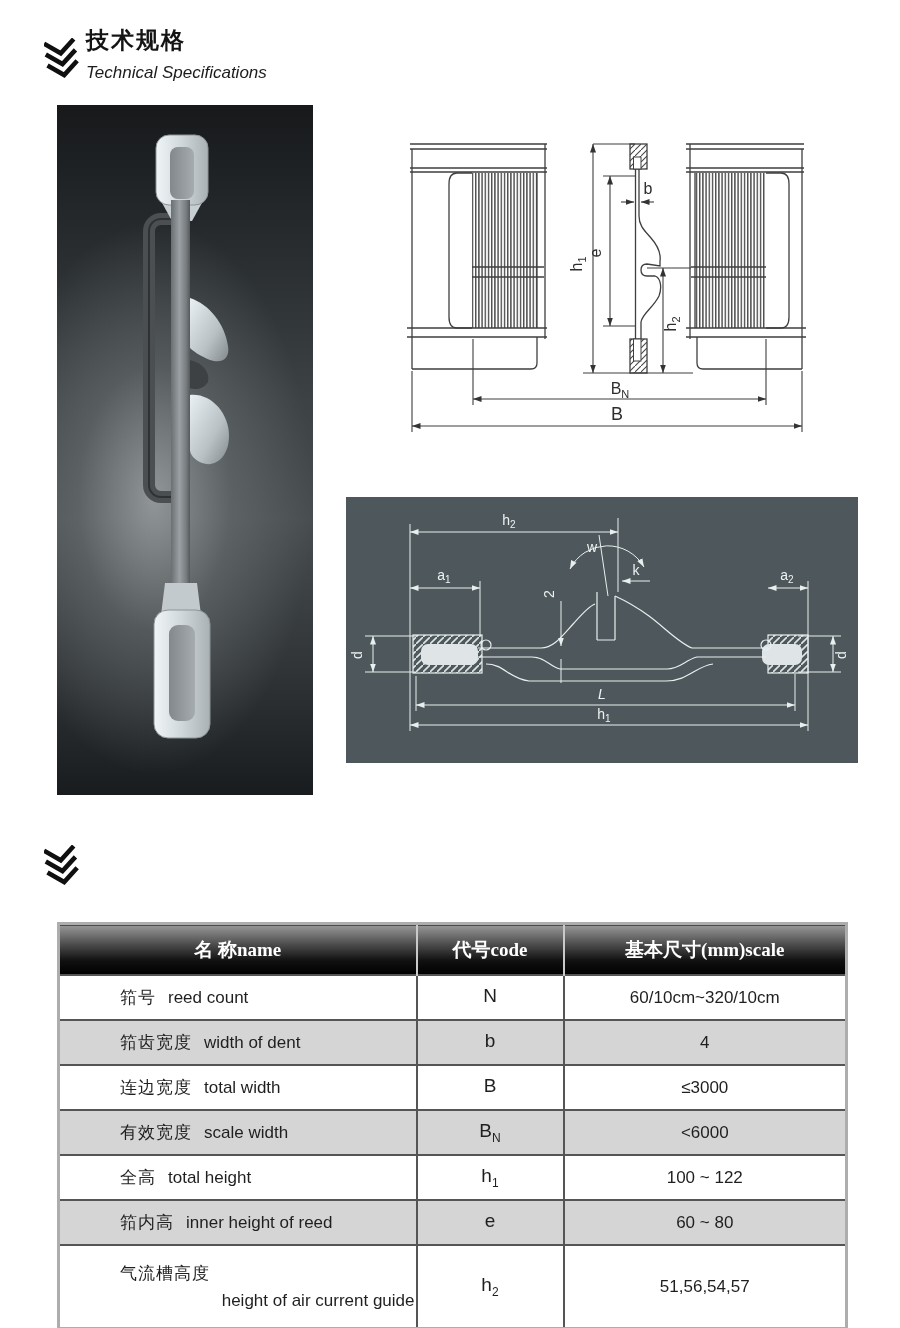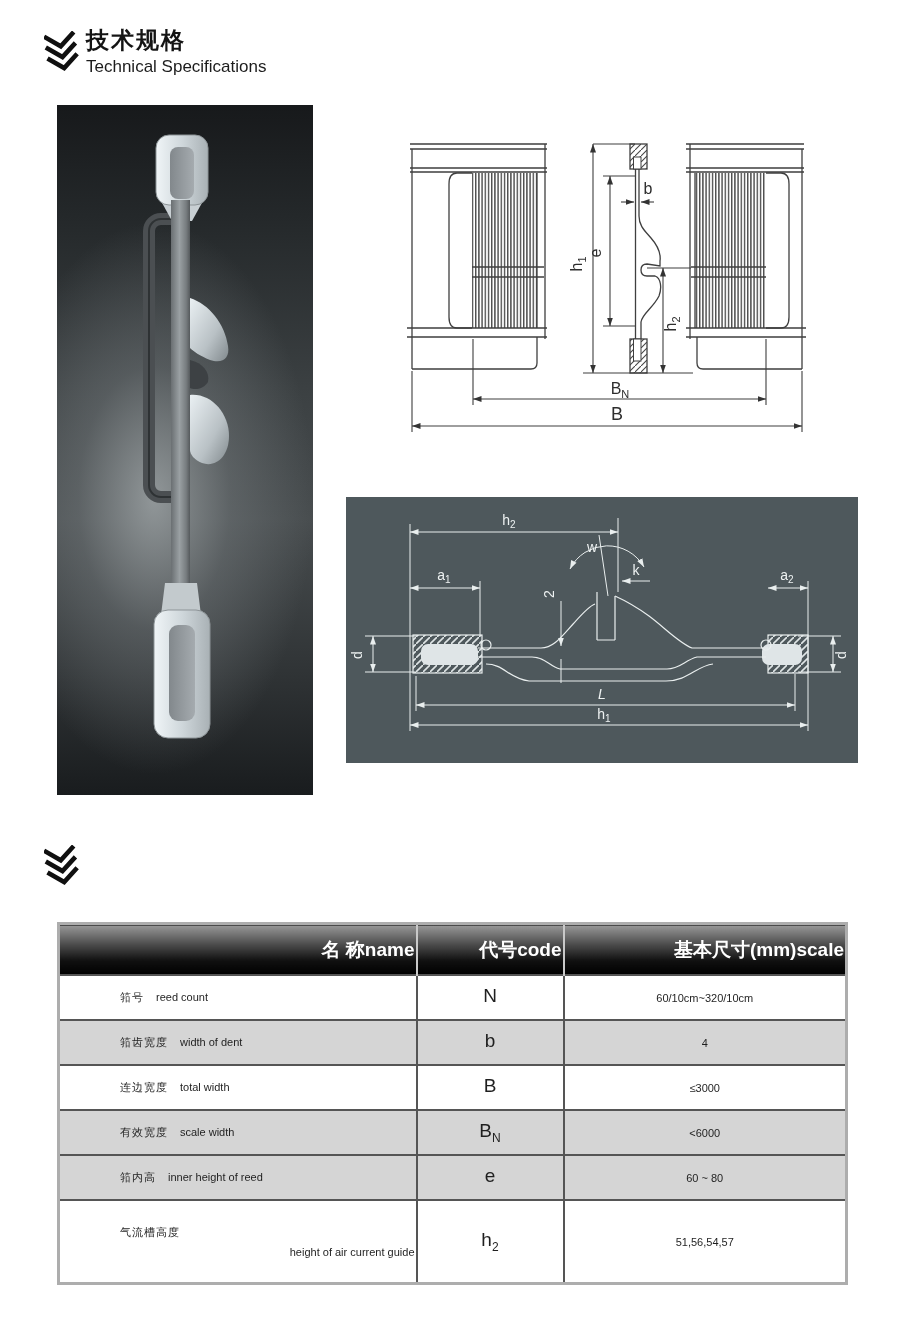--- a/index.html
+++ b/index.html
@@ -1,45 +1,45 @@
 <!DOCTYPE html>
 <html><head>
 <meta charset="utf-8">
 <style>
   html,body{margin:0;padding:0;background:#fff;}
   body{font-family:"Liberation Sans","DejaVu Sans",sans-serif;}
   #page{position:relative;width:900px;height:1328px;background:#ffffff;overflow:hidden;}
 
   
-  .sec-head{position:absolute;left:44px;display:flex;align-items:center;}
+  .sec-head{position:absolute;left:44px;display:flex;align-items:flex-end;}
   .sec-head .chev{width:38px;height:46px;margin-top:2px;}
   .sec-head .titles{margin-left:4px;}
   .sec-head .cn{font-size:23px;font-weight:bold;color:#141414;letter-spacing:2px;line-height:1.1;}
-  .sec-head .en{font-size:17px;color:#1c1c1c;line-height:1.2;margin-top:4px;}
+  .sec-head .en{font-size:17px;color:#1c1c1c;line-height:1.2;margin-top:10px;font-style:italic;}
 
   
   #photo{position:absolute;left:57px;top:105px;width:256px;height:690px;
     background:
       radial-gradient(62% 40% at 38% 57%, rgba(158,164,166,0.85) 0%, rgba(120,126,129,0.45) 48%, rgba(40,44,46,0) 100%),
       linear-gradient(180deg,#17191b 0%,#24282a 16%,#3c4143 42%,#484d4f 60%,#303436 82%,#191c1e 100%);
   }
   #photo svg{position:absolute;left:0;top:0;}
 
   
   #frontDiag{position:absolute;left:395px;top:126px;}
   #sectDiag{position:absolute;left:346px;top:497px;}
 
   
   #tblWrap{position:absolute;left:57px;top:922px;width:788px;}
   table.spec{border-collapse:collapse;table-layout:fixed;width:788px;border:3px solid #adadad;}
   table.spec col.c1{width:358px;} table.spec col.c2{width:147px;} table.spec col.c3{width:283px;}
   table.spec th{height:47px;background:linear-gradient(180deg,#979797 0%,#4a4a4a 40%,#101010 72%,#000 100%);
-     color:#fff;font-size:19px;font-weight:bold;text-align:right;border-left:2px solid #c9c9c9;}
+     color:#fff;font-size:19px;font-weight:bold;text-align:center;border-left:2px solid #c9c9c9;font-family:Liberation Serif, serif;}
   table.spec th:first-child{border-left:none;}
-  table.spec td{border:2px solid #555;font-size:11px;color:#1f1f1f;height:41px;text-align:center;vertical-align:middle;background:#fff;}
+  table.spec td{border:2px solid #555;font-size:17px;color:#1f1f1f;height:41px;text-align:center;vertical-align:middle;background:#fff;}
   table.spec tr.alt td{background:#d5d5d5;}
   table.spec td.name{text-align:left;padding-left:60px;}
   table.spec td.name .cn{margin-right:12px;letter-spacing:1px;}
   table.spec tr.tall td{height:79px;}
   table.spec tr.tall td.name .cn{display:block;margin:0 0 6px 0;}
   table.spec tr.tall td.name .en{display:block;text-align:right;}
   table.spec td.code{font-size:19px;}
   .sub{font-size:12px;vertical-align:-5px;}
 </style>
 </head>
@@ -269,20 +269,25 @@
         <tr>
           <td class="name"><span class="cn">连边宽度</span><span class="en">total width</span></td>
           <td class="code"><span>B</span><span class="sub"></span></td>
           <td>≤3000</td>
         </tr>
         <tr class="alt">
           <td class="name"><span class="cn">有效宽度</span><span class="en">scale width</span></td>
           <td class="code"><span>B</span><span class="sub">N</span></td>
           <td>&lt;6000</td>
         </tr>
+        <tr>
+          <td class="name"><span class="cn">全高</span><span class="en">total height</span></td>
+          <td class="code"><span>h</span><span class="sub">1</span></td>
+          <td>100 ~ 122</td>
+        </tr>
         <tr class="alt">
           <td class="name"><span class="cn">筘内高</span><span class="en">inner height of reed</span></td>
           <td class="code"><span>e</span><span class="sub"></span></td>
           <td>60 ~ 80</td>
         </tr>
         <tr class="tall">
           <td class="name">
               <span class="cn">气流槽高度</span>
               <span class="en">height of air current guide</span>
             </td>

